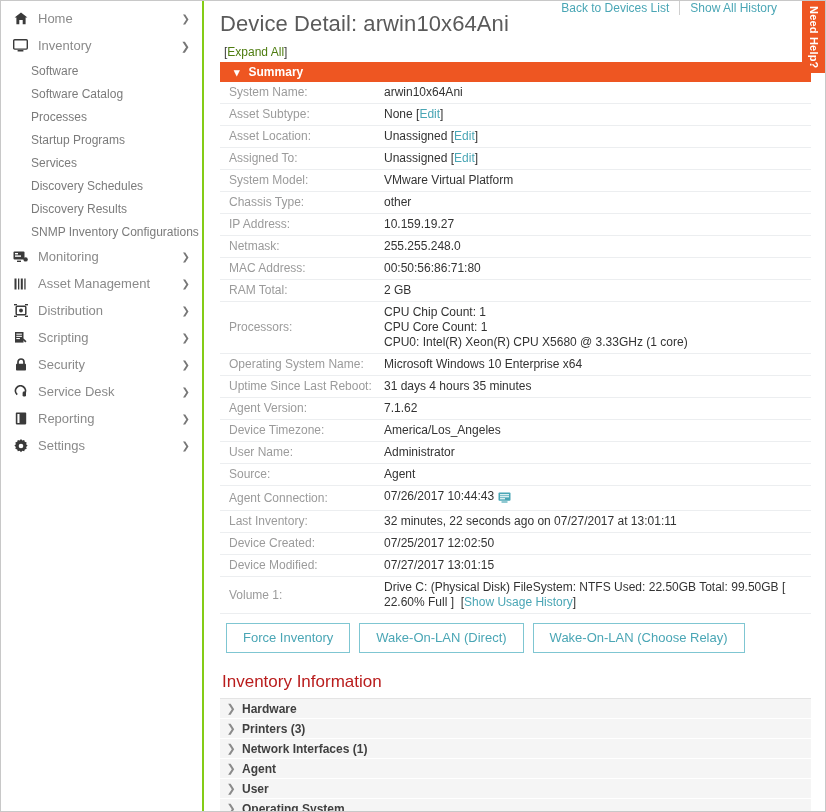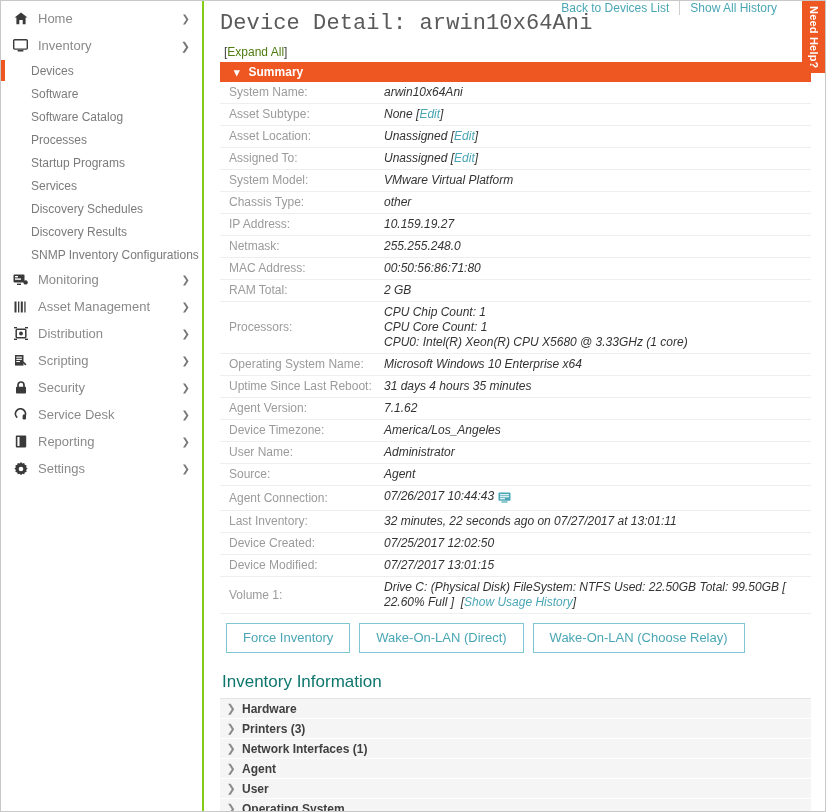--- a/index.html
+++ b/index.html
@@ -101,21 +101,20 @@
     height: 44px;
     box-sizing: border-box;
   }
   #page-title {
     font-size: 22px;
     color: #5a5a5a;
     font-weight: normal;
     margin: 0;
     padding-top: 2px;
     letter-spacing: 0.1px;
-    font-family: Liberation Mono, monospace;
   }
   #header-links {
     position: absolute;
     right: 48px;
     top: 0;
     display: flex;
     align-items: center;
     font-size: 12px;
   }
   #header-links a {
@@ -201,21 +200,20 @@
     line-height: 15px;
   }
   .detail-table td.k {
     width: 155px;
     padding-left: 9px;
     color: #9b9b9b;
   }
   .detail-table td.v {
     color: #333333;
     padding-right: 8px;
-    font-style: italic;
   }
   .detail-table td.v a,
   .detail-table td.v .lnk {
     color: #4aa6b5;
     text-decoration: none;
     cursor: pointer;
   }
   .detail-table td.v .brk { color: #333333; }
   .multi { line-height: 16px; }
   .scr-ico {
@@ -238,21 +236,21 @@
     font-family: "Liberation Sans", sans-serif;
     padding: 6px 16px 7px 16px;
     border-radius: 0;
     cursor: pointer;
     white-space: nowrap;
   }
 
   
   #inv-title {
     font-size: 17px;
-    color: #0f766e;
+    color: #b91c1c;
     font-weight: normal;
     margin: 19px 0 6px 0;
     padding-left: 2px;
   }
   .acc-list { border-top: 1px solid #e4e4e4; }
   .acc-item {
     background: #f5f5f5;
     border-bottom: 1px solid #ffffff;
     height: 19px;
     display: flex;
@@ -292,23 +290,20 @@
       <span class="nav-ico">
         <svg width="15" height="13" viewBox="0 0 15 13">
             <rect x="0.7" y="0.7" width="13.6" height="9.4" rx="1" fill="none" stroke="#3a3a3a" stroke-width="1.4"></rect>
             <rect x="4.6" y="11" width="5.8" height="1.5" fill="#3a3a3a"></rect>
           </svg>
       </span>
       <span class="nav-label">Inventory</span>
       <span class="chev down">❯</span>
     </div>
 
-    <div class="nav-sub active">
-      <span>Devices</span>
-    </div>
     <div class="nav-sub">
       <span>Software</span>
     </div>
     <div class="nav-sub">
       <span>Software Catalog</span>
     </div>
     <div class="nav-sub">
       <span>Processes</span>
     </div>
     <div class="nav-sub">

